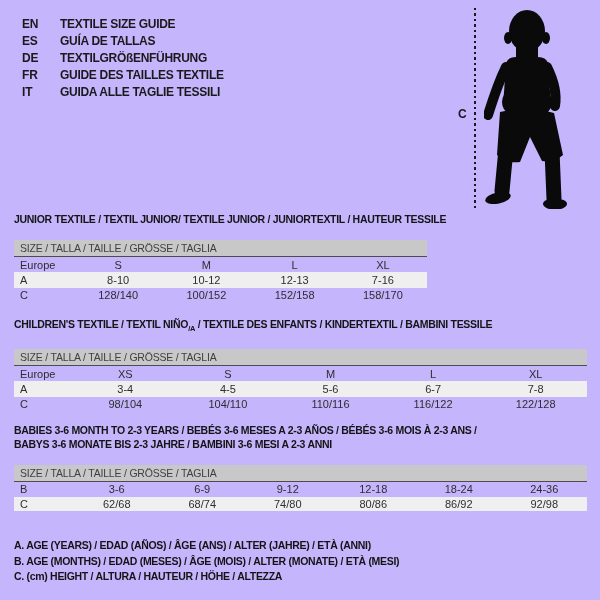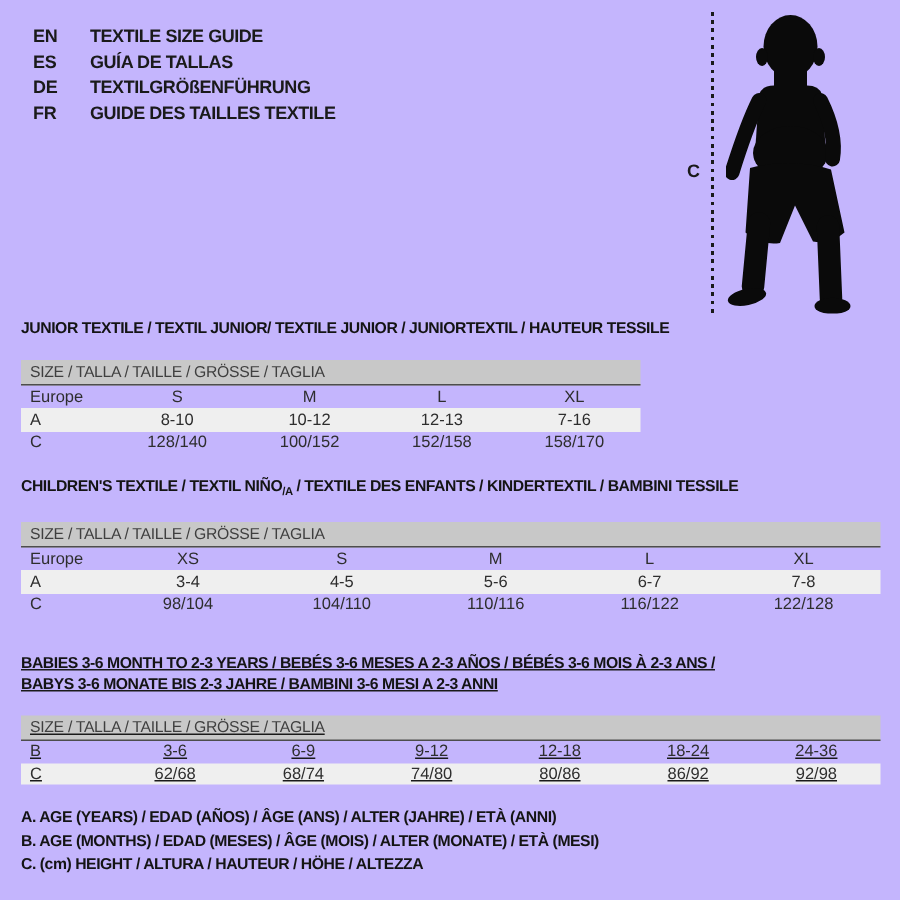--- a/index.html
+++ b/index.html
@@ -19,21 +19,21 @@
     position:absolute;left:474px;top:8px;width:2px;height:201px;
     background:repeating-linear-gradient(to bottom,#1a1a1a 0 2.5px,transparent 2.5px 5.5px);
   }
   .figure-label-c{position:absolute;left:458px;top:107px;font-weight:bold;font-size:12px;}
   .baby-svg{position:absolute;left:484px;top:7px;}
 
   
   .size-table{position:absolute;left:14px;}
   .tbl-junior{top:213px;width:413px;}
   .tbl-children{top:318px;width:573px;}
-  .tbl-babies{top:436px;width:573px;text-decoration:underline;}
+  .tbl-babies{top:424px;width:573px;}
   .table-title{
     font-weight:bold;font-size:10.5px;line-height:13px;letter-spacing:-0.3px;
     color:#141414;white-space:nowrap;
   }
   .table-title.two-line{line-height:13.5px;white-space:normal;width:480px;}
   .title-sub{font-size:7.5px;vertical-align:sub;}
   .size-bar{
     margin-top:14px;height:16px;line-height:16px;background:#c8c8c8;
     border-bottom:1.5px solid #4d4d4d;box-sizing:content-box;
     font-size:10.5px;color:#3f3f3f;padding-left:6px;letter-spacing:-0.2px;
@@ -63,20 +63,24 @@
       <span class="lang-code">ES</span>
       <span class="lang-label">GUÍA DE TALLAS</span>
     </div>
     <div class="lang-row">
       <span class="lang-code">DE</span>
       <span class="lang-label">TEXTILGRÖßENFÜHRUNG</span>
     </div>
     <div class="lang-row">
       <span class="lang-code">FR</span>
       <span class="lang-label">GUIDE DES TAILLES TEXTILE</span>
+    </div>
+    <div class="lang-row">
+      <span class="lang-code">IT</span>
+      <span class="lang-label">GUIDA ALLE TAGLIE TESSILI</span>
     </div>
   </div>
 
   <div class="measure-line"></div>
   <div class="figure-label-c">C</div>
   <svg class="baby-svg" width="90" height="202" viewBox="0 0 90 202" fill="#0a0a0a">
     <ellipse cx="43" cy="24" rx="18" ry="21"></ellipse>
     <ellipse cx="24" cy="31" rx="4" ry="6"></ellipse>
     <ellipse cx="62" cy="31" rx="4" ry="6"></ellipse>
     <rect x="32" y="38" width="22" height="16"></rect>

